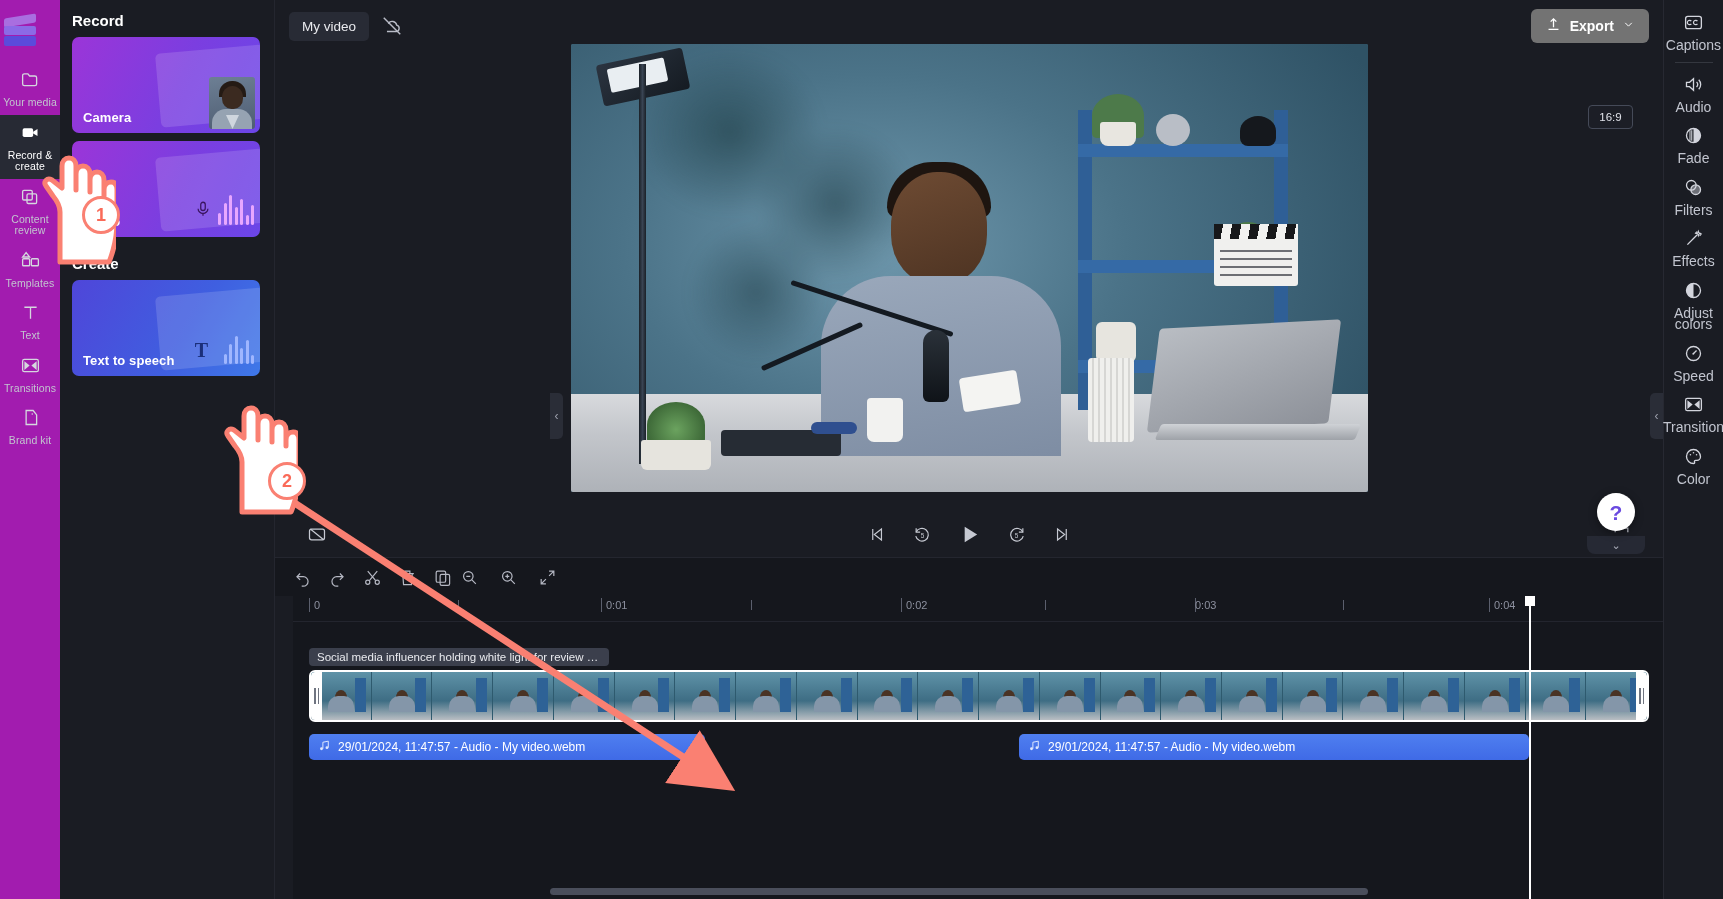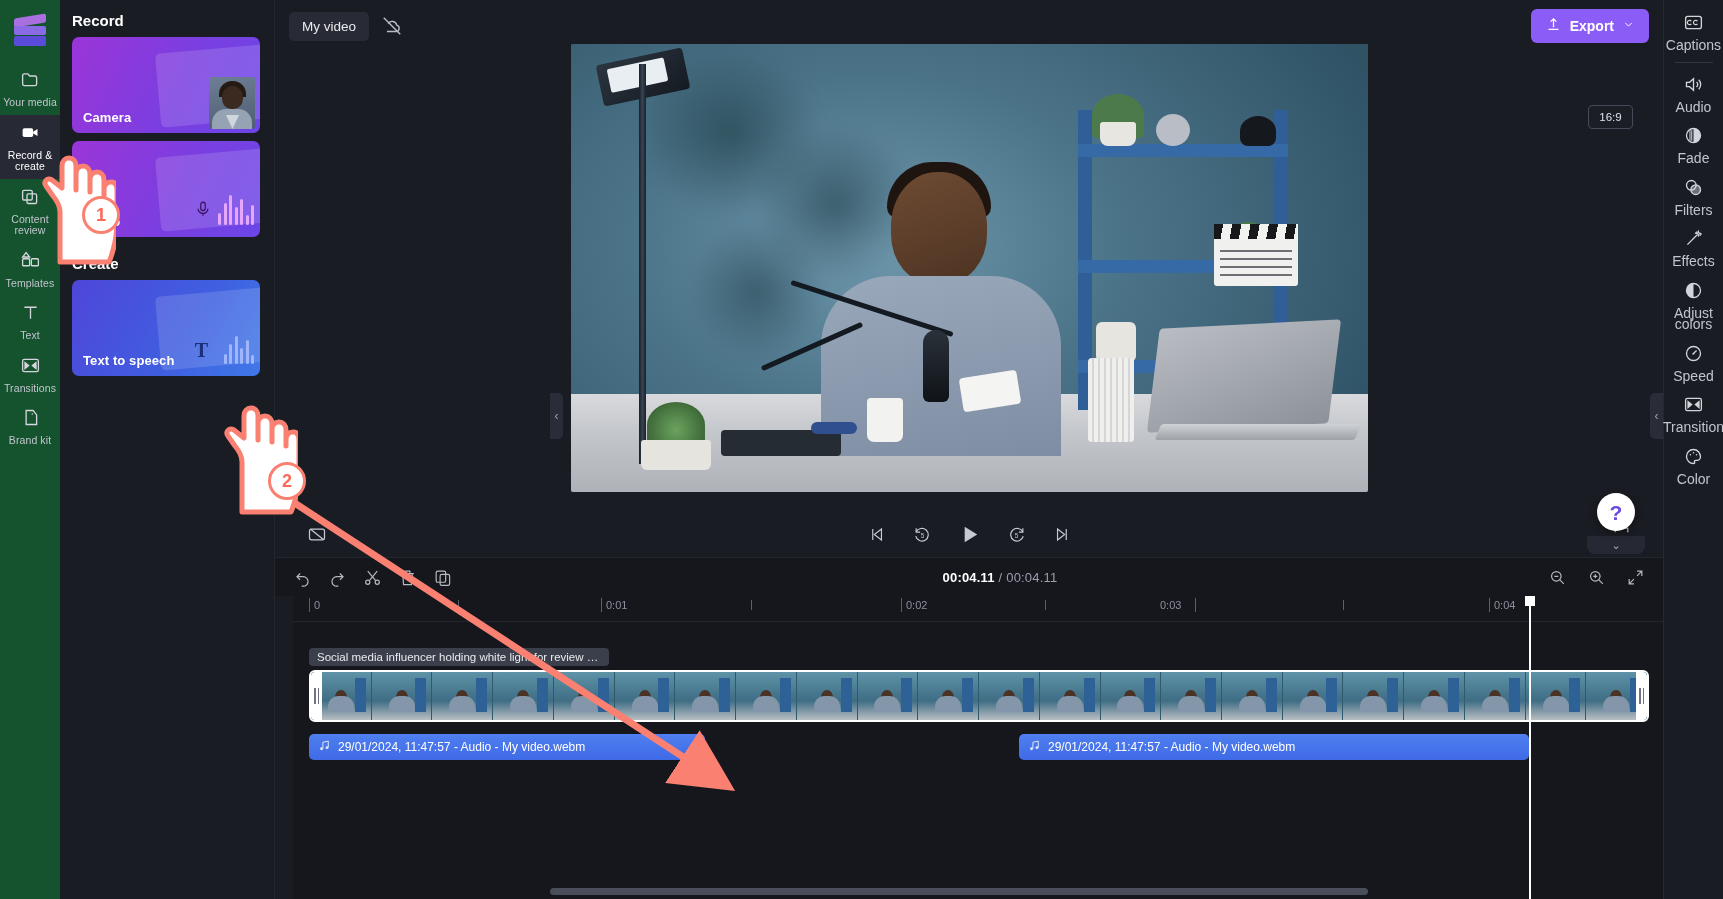--- a/index.html
+++ b/index.html
@@ -6,22 +6,22 @@
   body {
     width:1723px; height:899px; overflow:hidden;
     background:#1a1c23; color:#e8e9ed;
     font-family:"Liberation Sans", sans-serif;
     -webkit-font-smoothing:antialiased;
   }
   .app { position:relative; width:1723px; height:899px; display:flex; }
 
   
   .rail {
-    width:60px; background:#14532d; flex:0 0 60px;
-    display:flex; flex-direction:column; align-items:center;
+    width:60px; background:#a21caf; flex:0 0 60px;
+    display:flex; flex-direction:column; 
     padding-top:6px; position:relative; z-index:4;
   }
   .logo { width:40px; height:40px; margin:6px 0 10px 0; position:relative; }
   .logo .s1,.logo .s2,.logo .s3 {position:absolute; left:4px; border-radius:2px;}
   .logo .s1 { top:4px; width:32px; height:9px; background:#a96ee0; transform:skewY(-9deg); }
   .logo .s2 { top:14px; width:32px; height:9px; background:#8b6ae6; }
   .logo .s3 { top:24px; width:32px; height:10px; background:#5b4bdb; }
 
   .rail-item {
     width:60px; padding:7px 2px 6px; display:flex; flex-direction:column;
@@ -92,21 +92,21 @@
   .center { flex:1; display:flex; flex-direction:column; min-width:0; position:relative; }
   .topbar { height:52px; display:flex; align-items:center; padding:0 14px; gap:6px; }
   .proj-title {
     background:#282b35; border-radius:5px; padding:7px 13px;
     font-size:13.5px; color:#e9eaee; cursor:pointer;
   }
   .cloud-btn { padding:6px; border-radius:5px; cursor:pointer; display:flex; }
   .cloud-btn svg { width:22px; height:22px; stroke:#b9bcc7; fill:none; stroke-width:1.5; }
   .topbar-spacer { flex:1; }
   .export-btn {
-    background:#8b5cf6; border:none; border-radius:6px; color:#fff;
+    background:#737373; border:none; border-radius:6px; color:#fff;
     height:34px; padding:0 14px; display:flex; align-items:center; gap:8px;
     font-size:14px; font-weight:700; cursor:pointer;
     font-family:"Liberation Sans",sans-serif;
   }
   .export-btn svg { width:17px; height:17px; stroke:#fff; fill:none; stroke-width:1.8; }
 
   .stage { flex:1; position:relative; display:flex; align-items:flex-start; justify-content:center; }
   .video-wrap { position:relative; margin-top:-8px; }
   .video {
     width:797px; height:448px; border-radius:2px; overflow:hidden; position:relative;
@@ -566,25 +566,20 @@
                 <path d="M4 7h16M9 7V4h6v3M6 7l1 14h10l1-14"></path>
               </svg>
           </div>
           <div class="tl-btn">
             <svg viewBox="0 0 24 24">
                 <rect x="4" y="4" width="12" height="14" rx="2"></rect>
                 <rect x="9" y="8" width="12" height="14" rx="2"></rect>
               </svg>
           </div>
         </div>
-        <div class="tl-time">
-          <b>00:04.11</b>
-          <span>/</span>
-          <span>00:04.11</span>
-        </div>
         <div class="tl-zoom">
           <div class="tl-btn">
             <svg viewBox="0 0 24 24">
                 <circle cx="10.5" cy="10.5" r="6"></circle>
                 <path d="M15 15l5 5M8 10.5h5"></path>
               </svg>
           </div>
           <div class="tl-btn">
             <svg viewBox="0 0 24 24">
                 <circle cx="10.5" cy="10.5" r="6"></circle>
@@ -607,21 +602,21 @@
             <span class="tick major" style="left:16px"></span>
             <span class="tick-lbl" style="left:16px">0</span>
             <span class="tick" style="left:165px"></span>
             <span class="tick major" style="left:308px"></span>
             <span class="tick-lbl" style="left:308px">0:01</span>
             <span class="tick" style="left:458px"></span>
             <span class="tick major" style="left:608px"></span>
             <span class="tick-lbl" style="left:608px">0:02</span>
             <span class="tick" style="left:752px"></span>
             <span class="tick major" style="left:902px"></span>
-            <span class="tick-lbl" style="left:862px">0:03</span>
+            <span class="tick-lbl" style="left:897px">0:03</span>
             <span class="tick" style="left:1050px"></span>
             <span class="tick major" style="left:1196px"></span>
             <span class="tick-lbl" style="left:1196px">0:04</span>
           </div>
 
           <div class="clip-badge">Social media influencer holding white light for review on...</div>
 
           <div class="video-clip">
             <div class="frames">
               <div class="frame">

